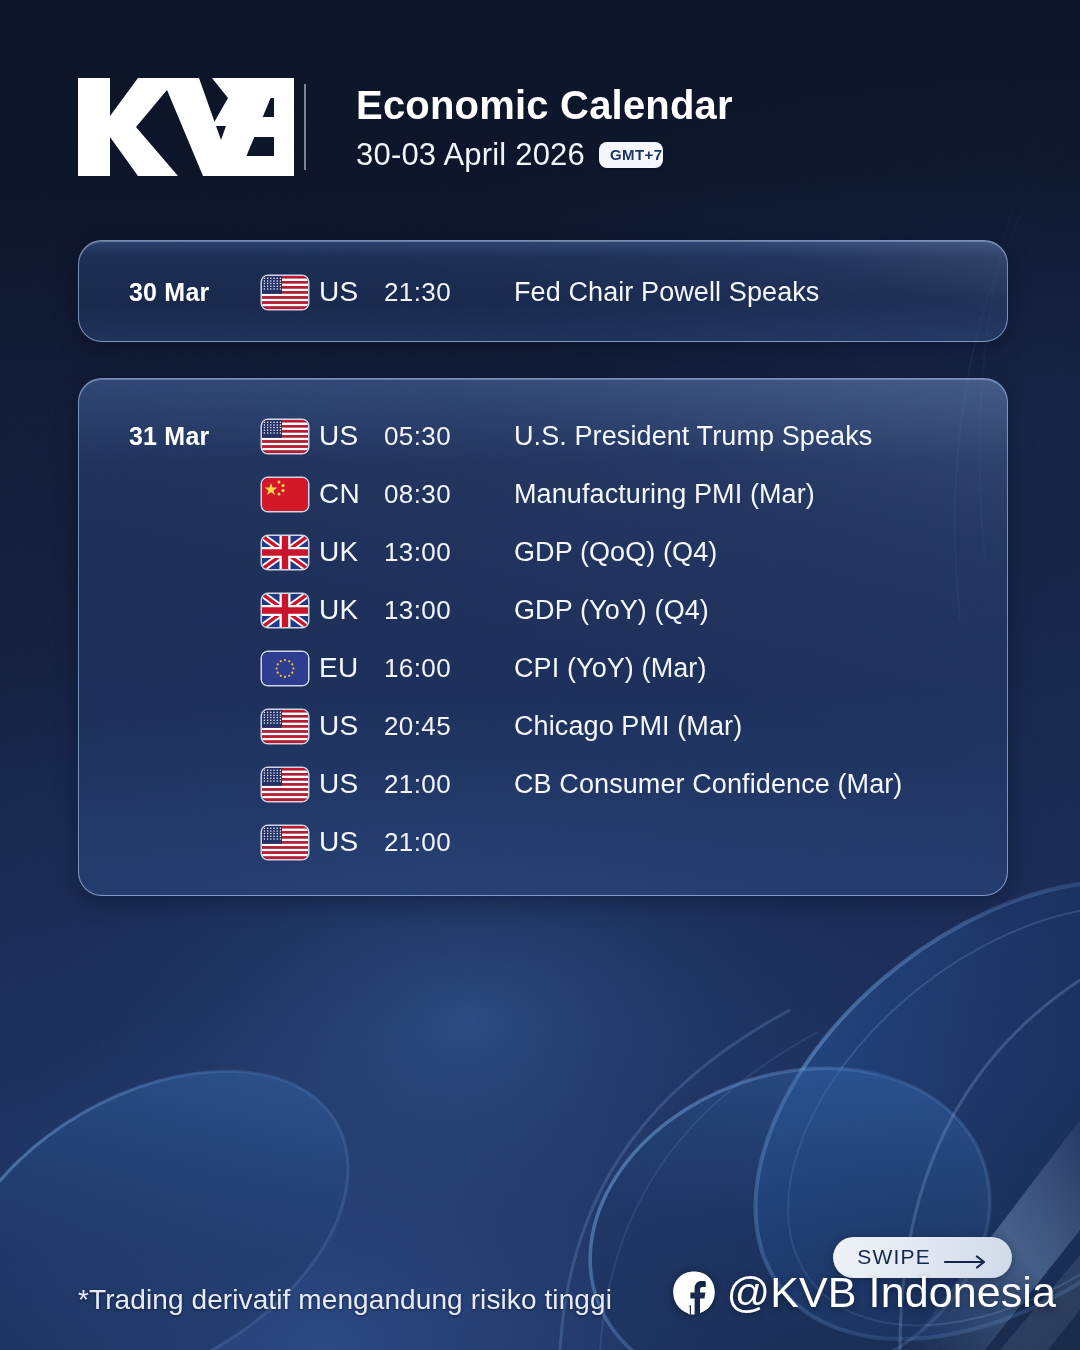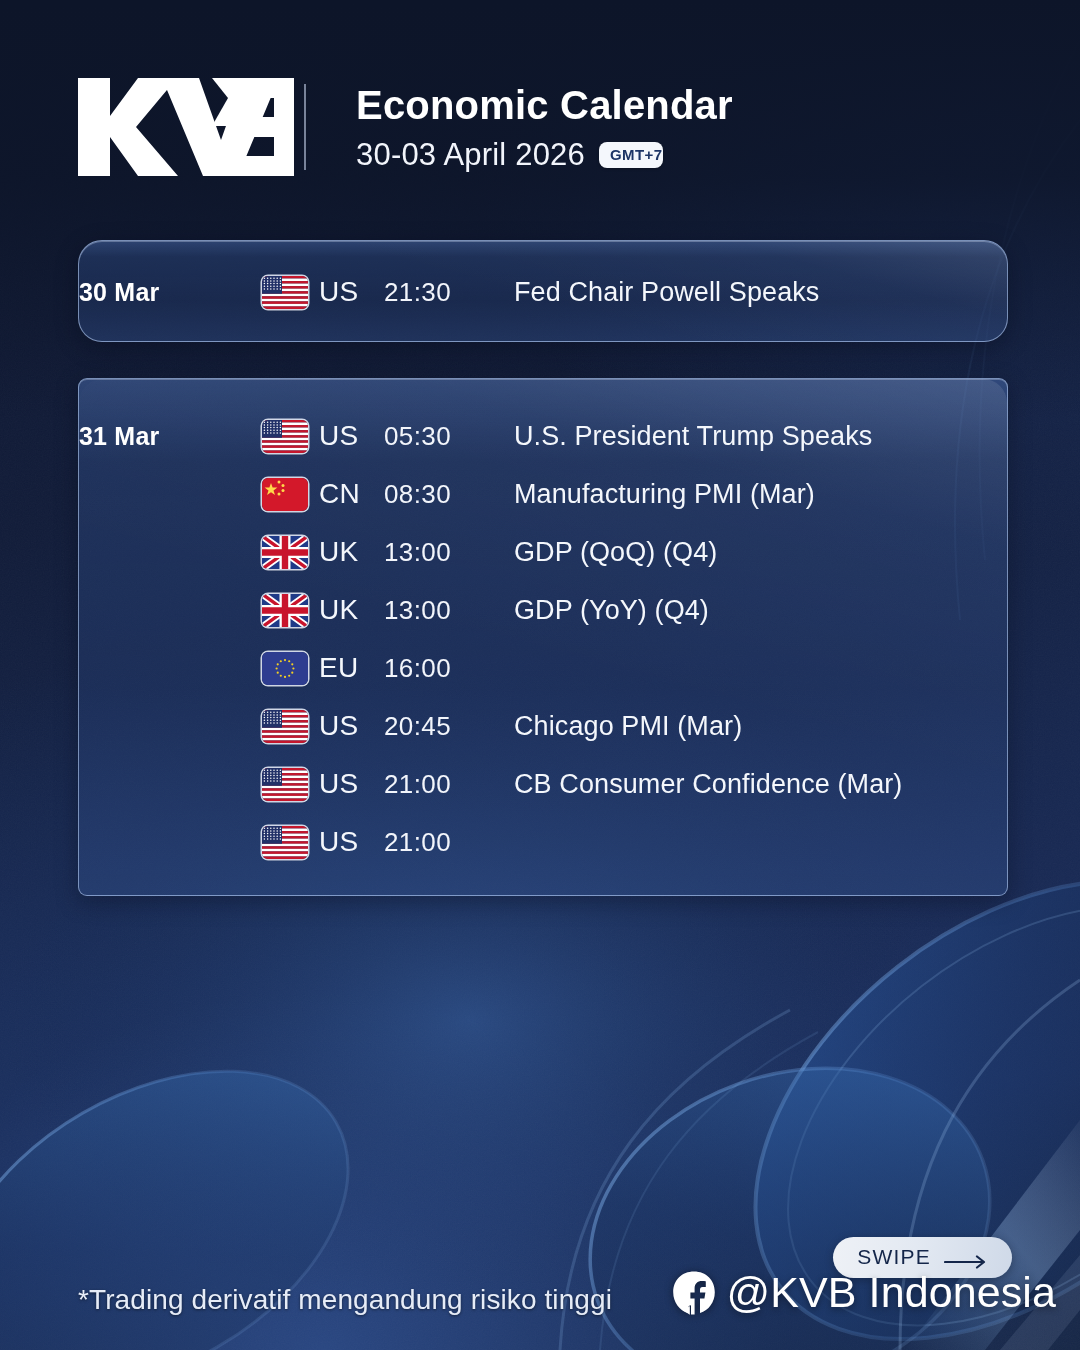--- a/index.html
+++ b/index.html
@@ -109,21 +109,21 @@
     border-radius: 24px;
     border: 1.5px solid rgba(178,201,240,0.62);
     background:
       linear-gradient(180deg, rgba(70,104,168,0.55) 0%, rgba(46,75,132,0.46) 16%, rgba(39,64,117,0.42) 60%, rgba(51,82,142,0.44) 100%);
     box-shadow:
       inset 0 1px 0 rgba(225,236,255,0.30),
       0 6px 22px rgba(5,10,24,0.35);
     overflow: hidden;
   }
   #card-1 { top: 240px; height: 102px; }
-  #card-2 { top: 378px; height: 518px; border-radius: 9px; }
+  #card-2 { top: 378px; height: 518px; }
 
   .card-sheen {
     position: absolute;
     inset: 0;
     border-radius: 24px;
     background: linear-gradient(195deg, rgba(255,255,255,0.10) 0%, rgba(255,255,255,0.02) 22%, rgba(255,255,255,0) 55%);
     pointer-events: none;
   }
 
   .rows { position: relative; z-index: 2; }
@@ -131,20 +131,21 @@
   .row {
     display: flex;
     align-items: center;
     height: 58px;
   }
   #card-1 .rows { padding-top: 22px; }
   #card-2 .rows { padding-top: 28px; }
 
   .col-date {
     width: 177px;
+    padding-left: 50px;
     color: #ffffff;
     font-size: 25px;
     font-weight: bold;
     letter-spacing: 0.2px;
     white-space: nowrap;
   }
   .col-flag {
     width: 128px;
     display: flex;
     align-items: center;
@@ -508,20 +509,21 @@
             <circle cx="23" cy="24.9" r="1.1" fill="#f5d020"></circle>
             <circle cx="18.799999999999997" cy="23.774613391789284" r="1.1" fill="#f5d020"></circle>
             <circle cx="15.725386608210716" cy="20.700000000000003" r="1.1" fill="#f5d020"></circle>
             <circle cx="14.6" cy="16.5" r="1.1" fill="#f5d020"></circle>
             <circle cx="15.725386608210716" cy="12.299999999999999" r="1.1" fill="#f5d020"></circle>
             <circle cx="18.799999999999997" cy="9.225386608210718" r="1.1" fill="#f5d020"></circle>
           </svg>
           <span class="country">EU</span>
         </div>
         <div class="col-time">16:00</div>
+        <div class="col-event">CPI (YoY) (Mar)</div>
       </div>
       <div class="row">
         <div class="col-date"></div>
         <div class="col-flag">
           <svg class="flag" viewBox="0 0 46 33">
       <rect x="0" y="0" width="46" height="2.5384615384615383" fill="#c5162c"></rect>
             <rect x="0" y="2.5384615384615383" width="46" height="2.5384615384615383" fill="#ffffff"></rect>
             <rect x="0" y="5.076923076923077" width="46" height="2.5384615384615383" fill="#c5162c"></rect>
             <rect x="0" y="7.615384615384615" width="46" height="2.5384615384615383" fill="#ffffff"></rect>
             <rect x="0" y="10.153846153846153" width="46" height="2.5384615384615383" fill="#c5162c"></rect>

